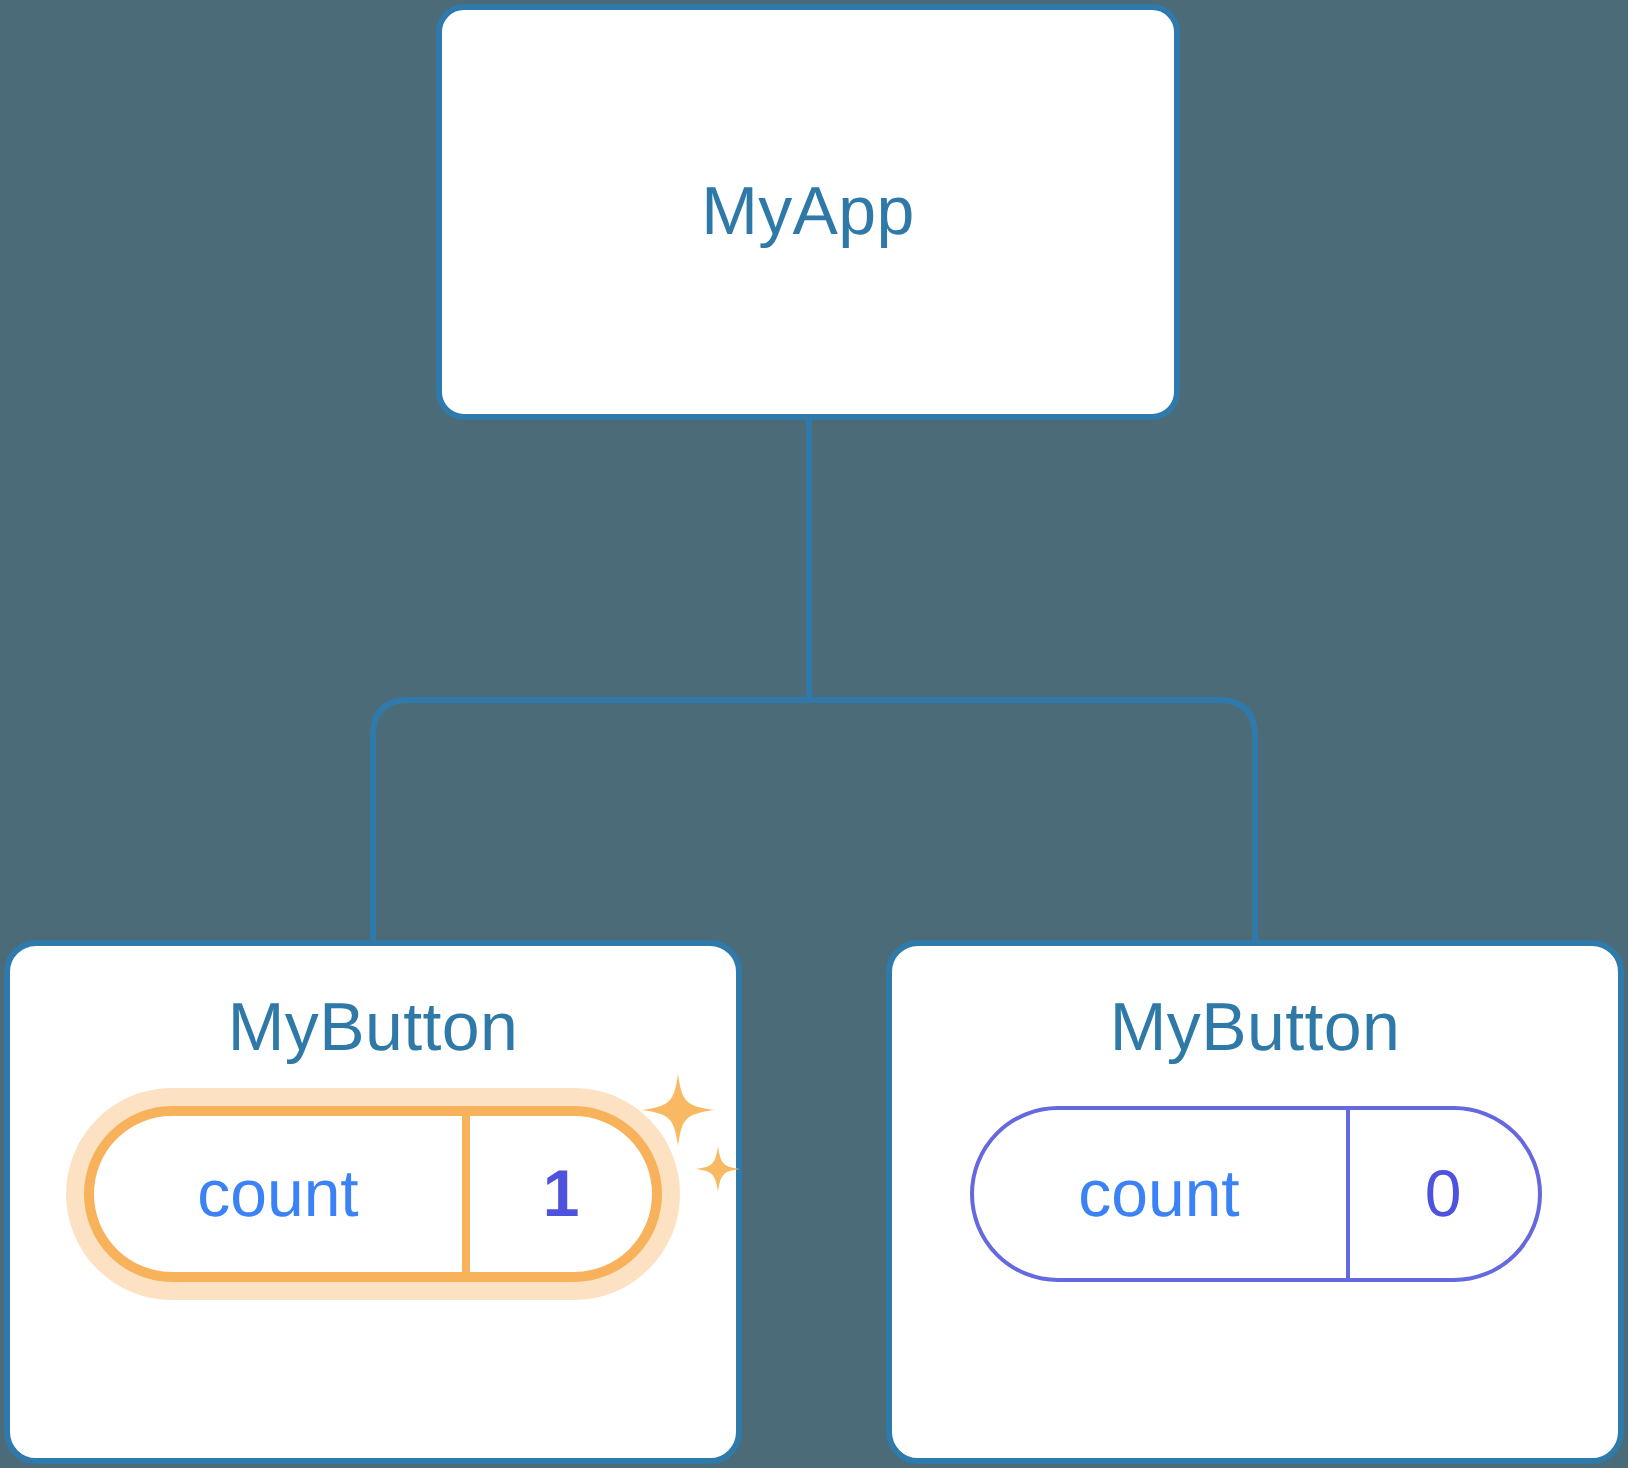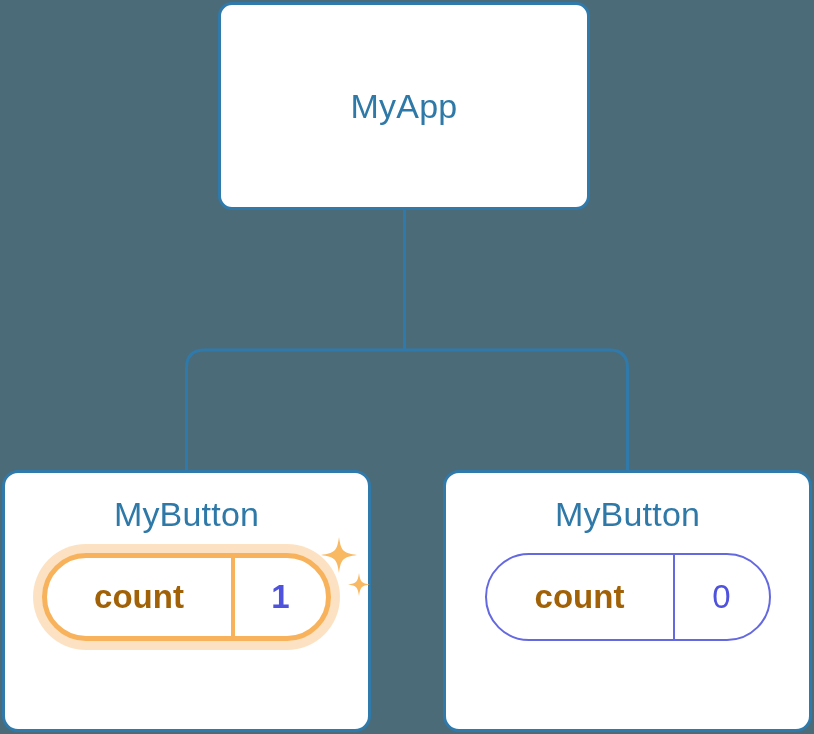--- a/index.html
+++ b/index.html
@@ -96,22 +96,22 @@
   }
   .pill .cell {
     display: flex;
     align-items: center;
     justify-content: center;
     box-sizing: border-box;
   }
   .pill .cell-key {
     width: 186px;
     font-size: 33px;
-    color: #a16207;
-    font-weight: 700;
+    color: #3b82f6;
+    font-weight: 400;
   }
   .pill .cell-val {
     width: 96px;
     font-size: 33px;
     color: #4f52dd;
   }
 
   
   .pill-plain {
     border: 2px solid #6569e0;

